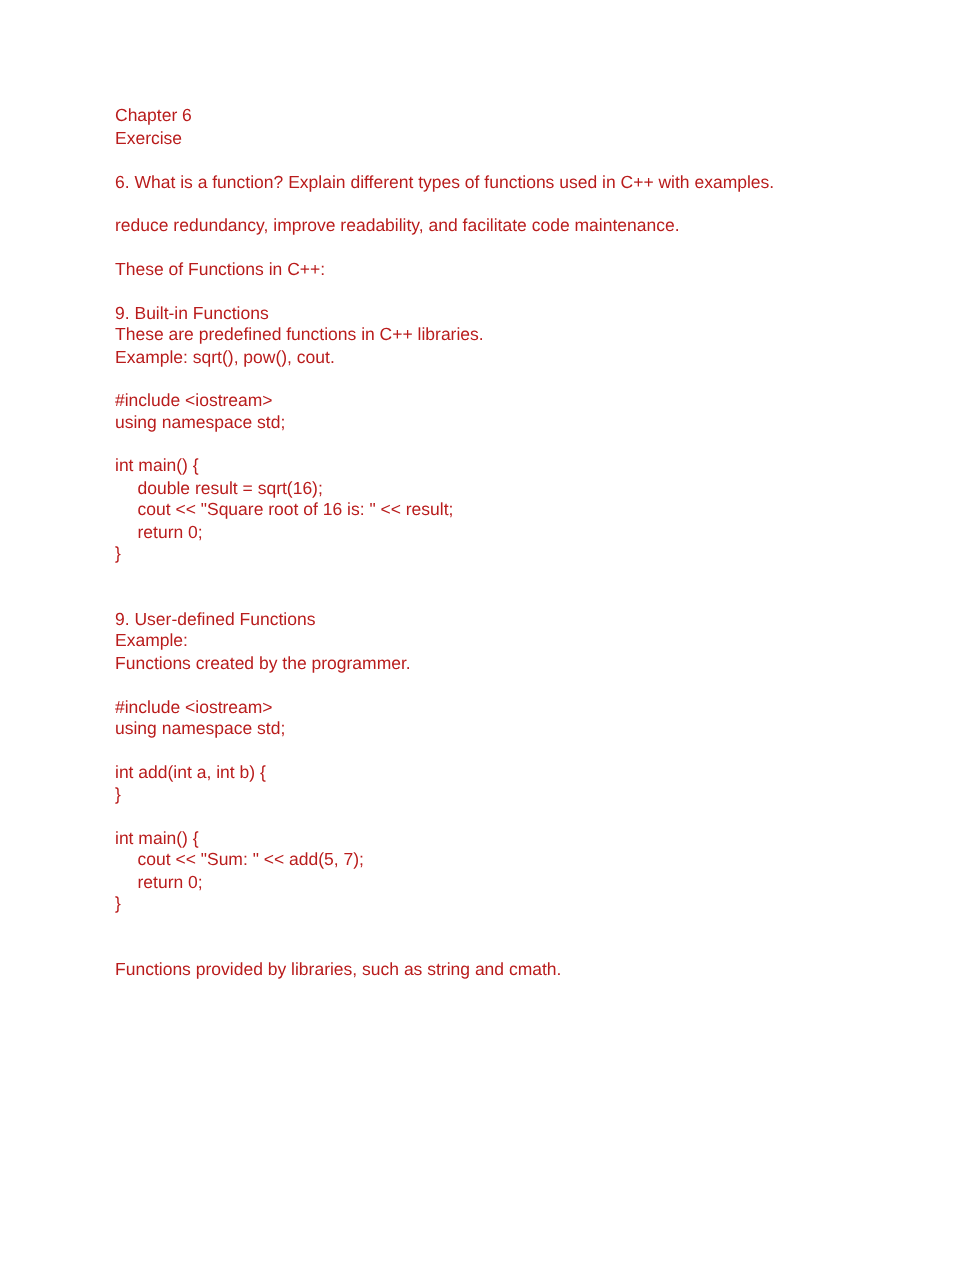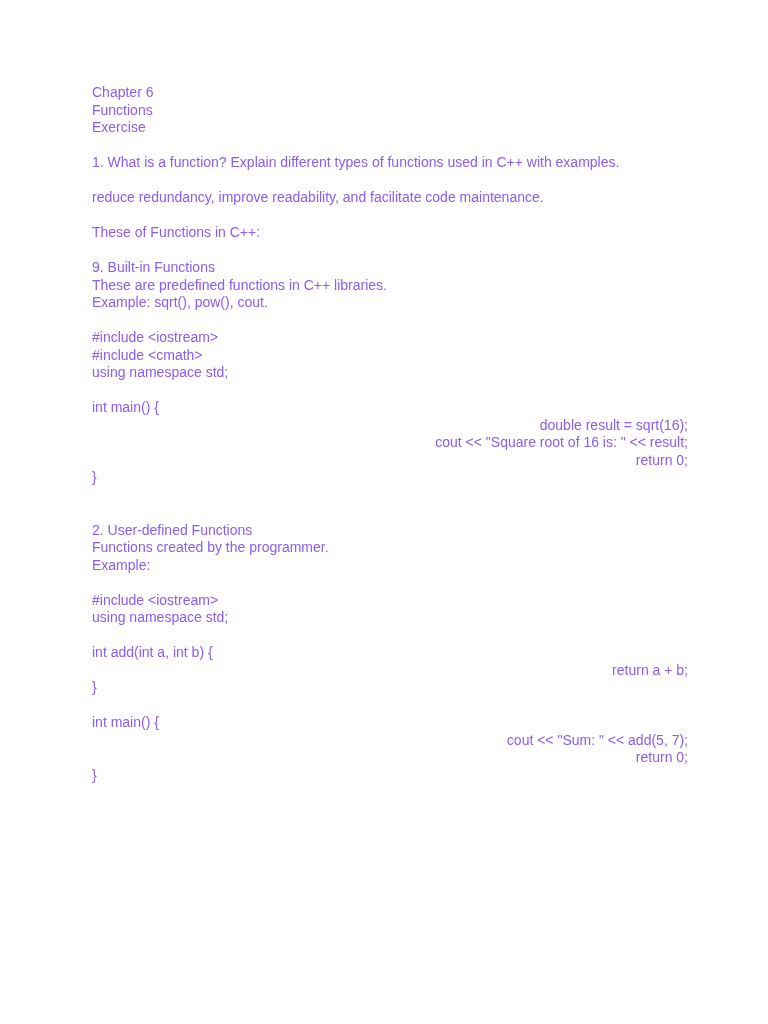--- a/index.html
+++ b/index.html
@@ -9,79 +9,76 @@
   }
   .page {
     position: relative;
     width: 768px;
     height: 859px;
     background: #ffffff;
     overflow: hidden;
     font-family: "Liberation Sans", "DejaVu Sans", sans-serif;
     font-size: 14px;
     line-height: 17.5px;
-    color: #8b5cf6;
+    color: #b91c1c;
     text-decoration: underline;
   }
   .doc-text {
     position: absolute;
     top: 84px;
     left: 92px;
     right: 80px;
   }
   .line {
     white-space: pre;
     min-height: 17.5px;
   }
   .line.indent {
     padding-left: 18px;
-    text-align: right;
   }
 </style>
 </head>
 <body>
 
 <div class="page">
   <div class="doc-text">
       <div class="line">Chapter 6</div>
-      <div class="line">Functions</div>
       <div class="line">Exercise</div>
       <div class="line">&nbsp;</div>
-      <div class="line">1. What is a function? Explain different types of functions used in C++ with examples.</div>
+      <div class="line">6. What is a function? Explain different types of functions used in C++ with examples.</div>
       <div class="line">&nbsp;</div>
       <div class="line">reduce redundancy, improve readability, and facilitate code maintenance.</div>
       <div class="line">&nbsp;</div>
       <div class="line">These of Functions in C++:</div>
       <div class="line">&nbsp;</div>
       <div class="line">9. Built-in Functions</div>
       <div class="line">These are predefined functions in C++ libraries.</div>
       <div class="line">Example: sqrt(), pow(), cout.</div>
       <div class="line">&nbsp;</div>
       <div class="line">#include &lt;iostream&gt;</div>
-      <div class="line">#include &lt;cmath&gt;</div>
       <div class="line">using namespace std;</div>
       <div class="line">&nbsp;</div>
       <div class="line">int main() {</div>
       <div class="line indent">double result = sqrt(16);</div>
       <div class="line indent">cout &lt;&lt; "Square root of 16 is: " &lt;&lt; result;</div>
       <div class="line indent">return 0;</div>
       <div class="line">}</div>
       <div class="line">&nbsp;</div>
       <div class="line">&nbsp;</div>
-      <div class="line">2. User-defined Functions</div>
+      <div class="line">9. User-defined Functions</div>
+      <div class="line">Example:</div>
       <div class="line">Functions created by the programmer.</div>
-      <div class="line">Example:</div>
       <div class="line">&nbsp;</div>
       <div class="line">#include &lt;iostream&gt;</div>
       <div class="line">using namespace std;</div>
       <div class="line">&nbsp;</div>
       <div class="line">int add(int a, int b) {</div>
-      <div class="line indent">return a + b;</div>
       <div class="line">}</div>
       <div class="line">&nbsp;</div>
       <div class="line">int main() {</div>
       <div class="line indent">cout &lt;&lt; "Sum: " &lt;&lt; add(5, 7);</div>
       <div class="line indent">return 0;</div>
       <div class="line">}</div>
       <div class="line">&nbsp;</div>
       <div class="line">&nbsp;</div>
+      <div class="line">Functions provided by libraries, such as string and cmath.</div>
     </div>
 </div>
 
 </body></html>

